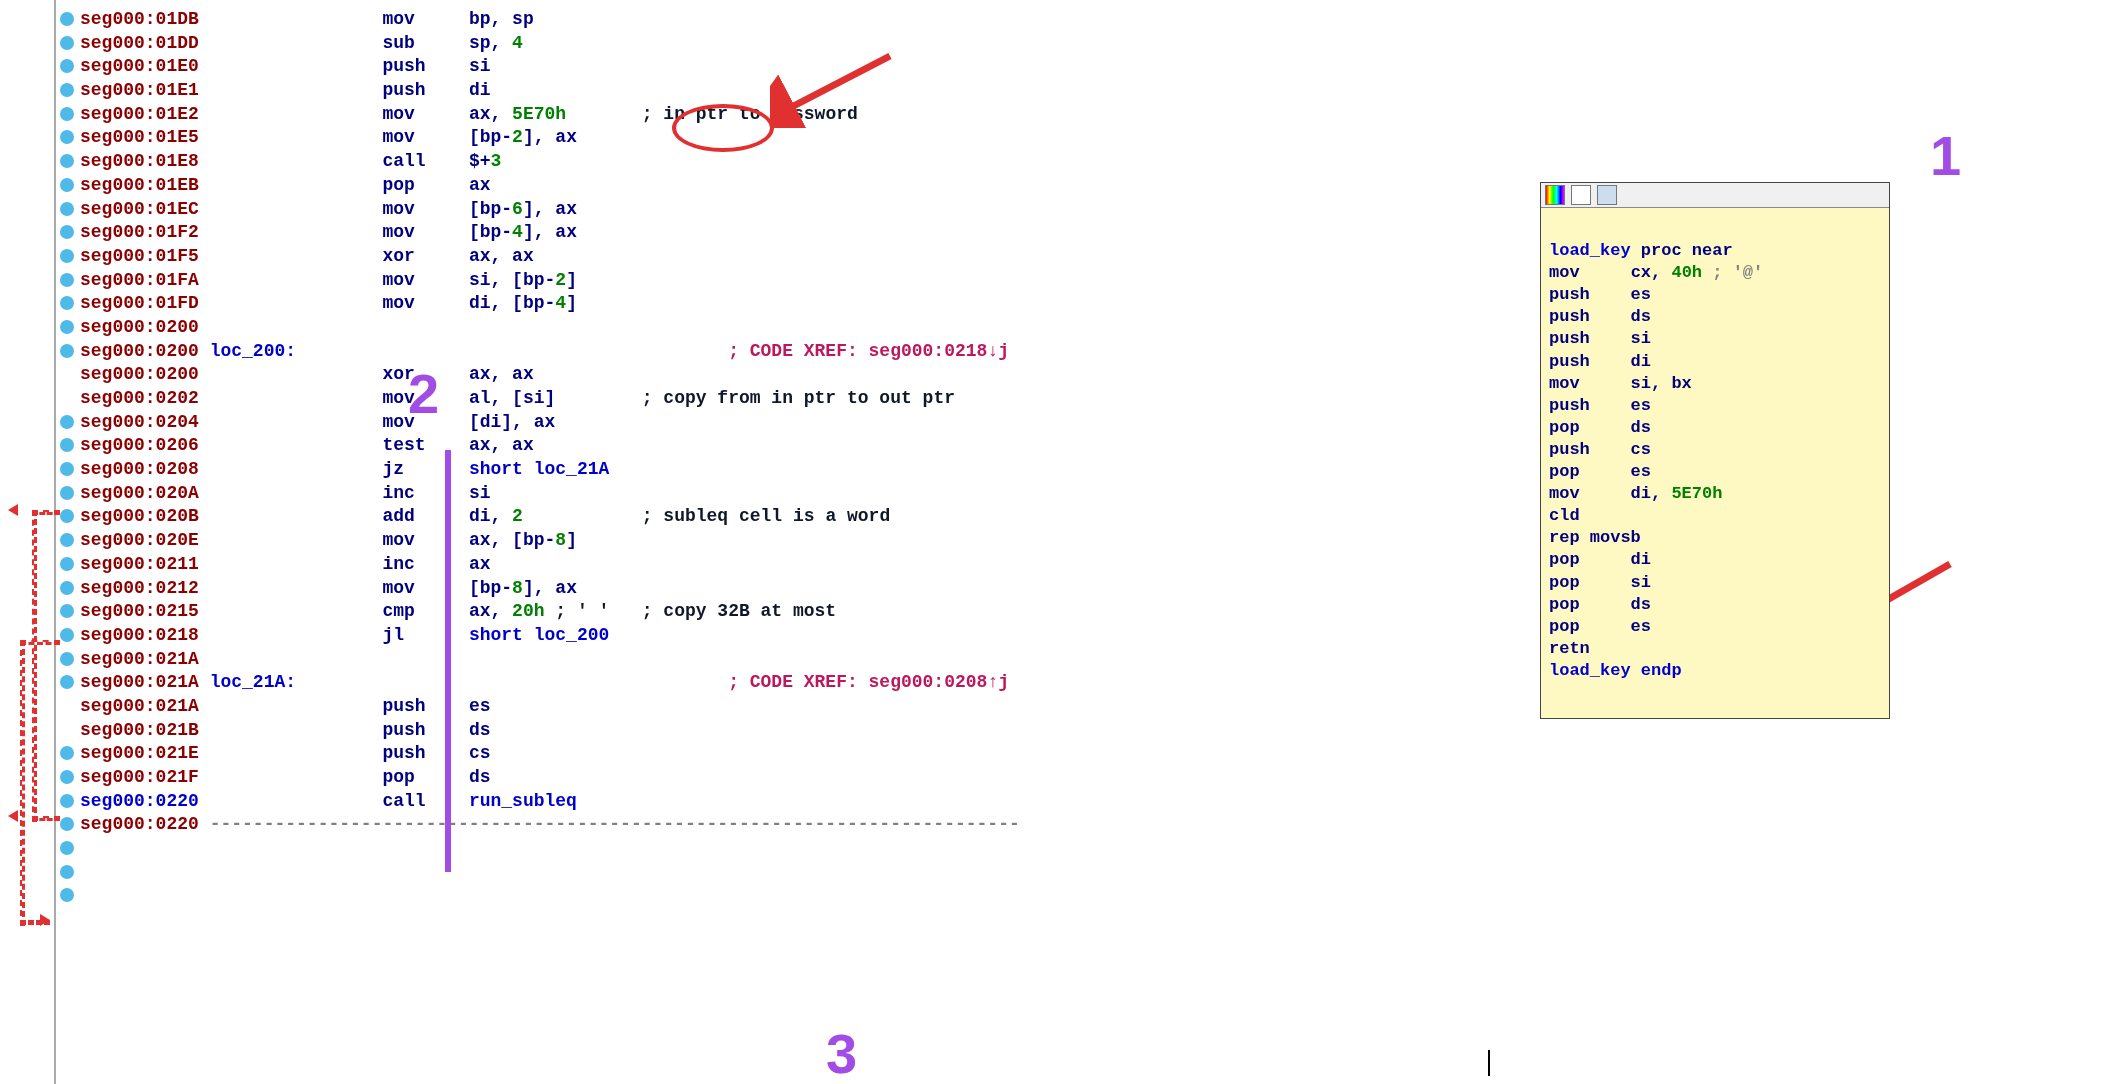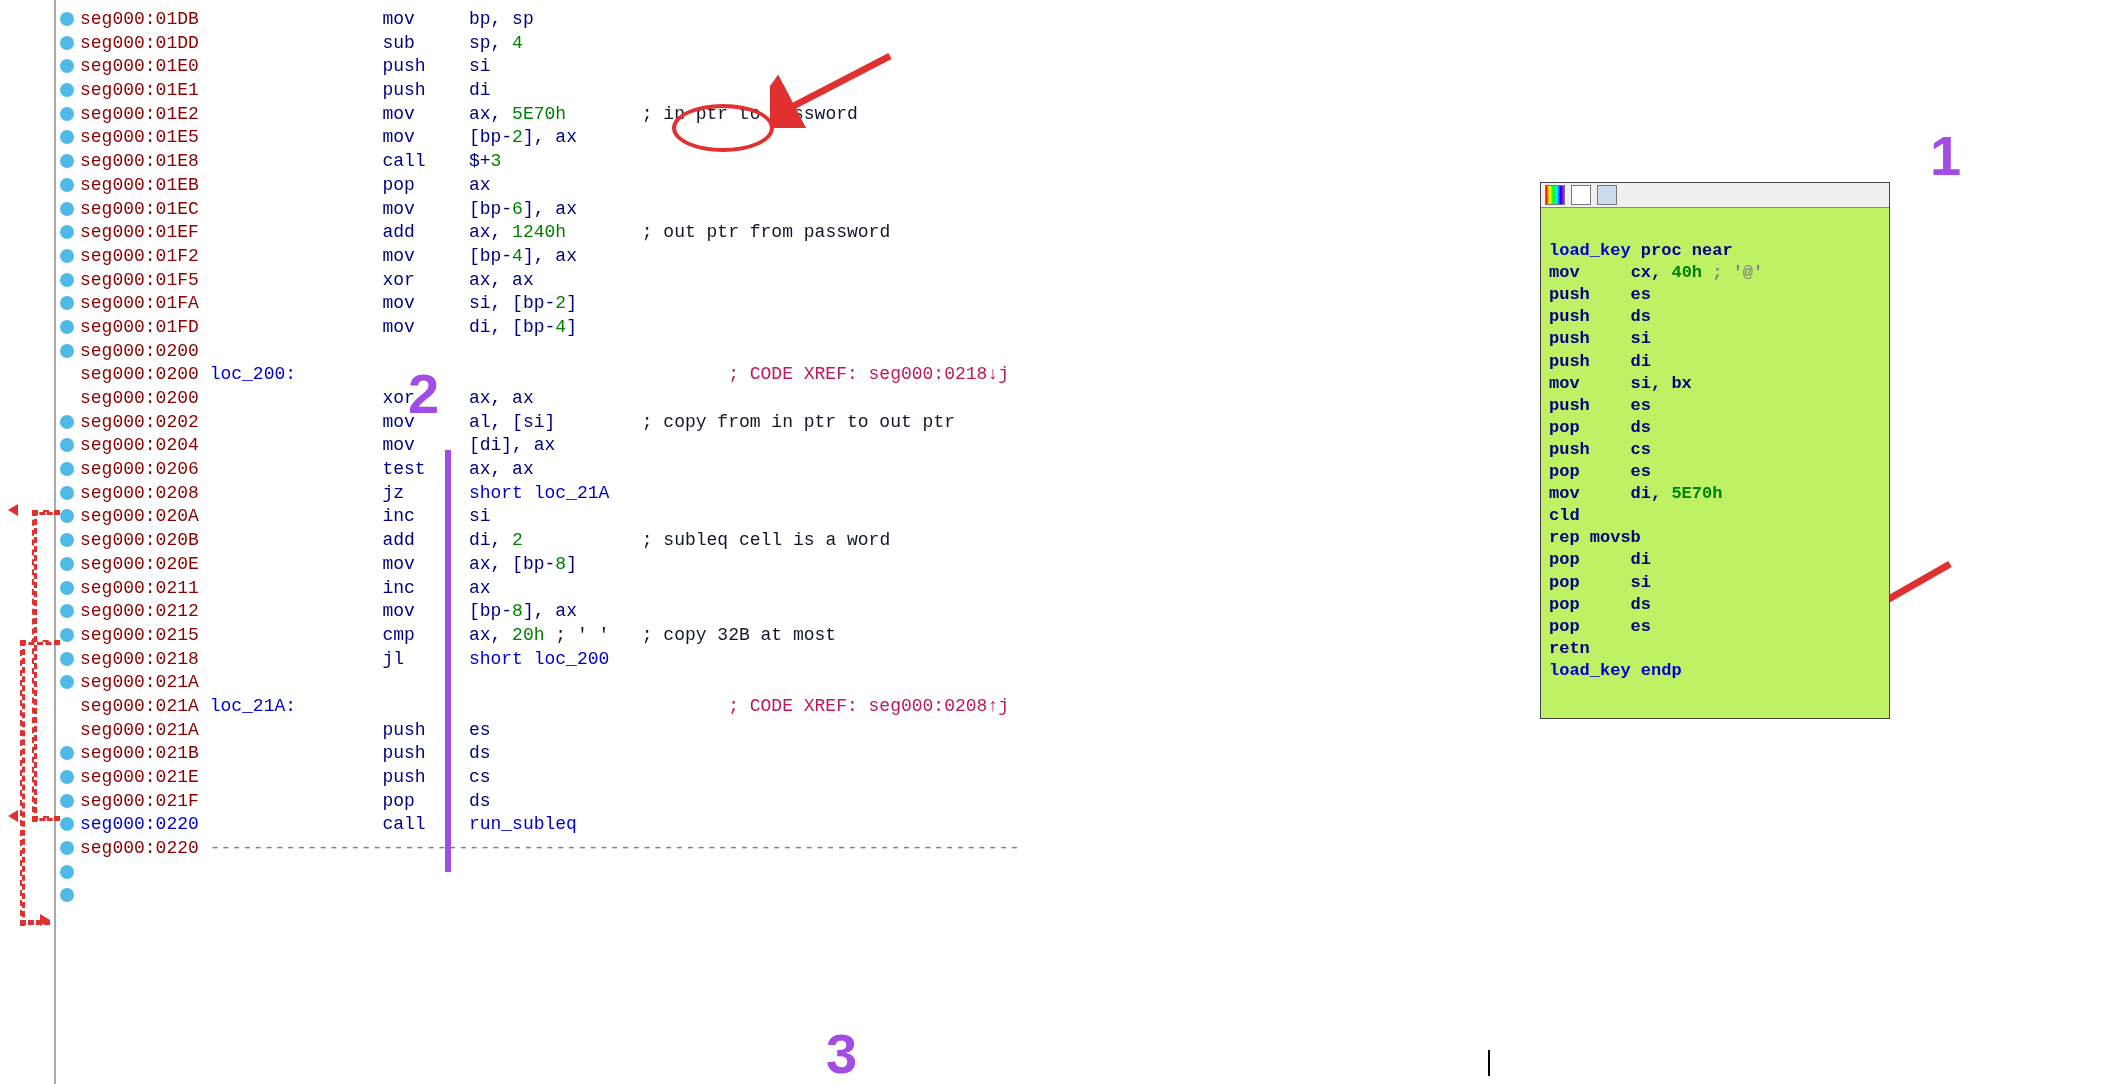--- a/index.html
+++ b/index.html
@@ -1,37 +1,37 @@
 <!DOCTYPE html>
 <html><head>
 <meta charset="utf-8">
 <style>
 html,body{margin:0;padding:0;background:#fff;font-family:"Courier New",monospace;font-size:18px;line-height:1.28;-webkit-font-smoothing:none}
 .view{position:relative;width:2108px;height:1084px;overflow:hidden}
 .listing{position:absolute;left:80px;top:8px}
-.row{white-space:pre;font-weight:normal;height:23.7px}
+.row{white-space:pre;font-weight:bold;height:23.7px}
 .addr{color:#8b0000}
 .addr-blue{color:#0000cc}
 .mne{color:#000080}
 .reg{color:#000080}
 .num{color:#008000}
 .cmt{color:#0f172a}
 .cmt-g{color:#be185d}
 .lbl{color:#0000cc}
 .dash{color:#808080}
 .gutter{position:absolute;left:18px;top:8px}
 .gut-row{height:23.7px;position:relative}
 .gdot{width:14px;height:14px;border-radius:50%;background:#4fb9e8;position:absolute;left:42px;top:4px}
 .arrow-seg{position:absolute;border-color:#e03030;border-style:dashed}
 .overlay{position:absolute;font-family:Arial,sans-serif;font-weight:bold;font-size:56px;color:#A24CE6}
 .vbar{position:absolute;width:6px;background:#A24CE6}
 .circle{position:absolute;border:4px solid #e03030;border-radius:50%}
 .red-arrow{position:absolute}
 .red-arrow svg{display:block}
-.popup{position:absolute;border:1px solid #444;background:#bef264;width:348px}
+.popup{position:absolute;border:1px solid #444;background:#fef9c3;width:348px}
 .popup-tb{height:24px;border-bottom:1px solid #888;background:#f0f0f0;display:flex;align-items:center;gap:6px;padding-left:4px}
 .tb-ic{width:18px;height:18px;border:1px solid #777;display:inline-block}
 .popup-body{padding:10px 8px 14px 8px;white-space:pre;font-weight:bold;font-size:17px;line-height:1.3}
 .p-blue{color:#0000cc}
 .p-nav{color:#000080}
 .p-grn{color:#008000}
 .p-gry{color:#808080}
 .cursor{position:absolute;width:2px;height:26px;background:#000}
 .left-edge{position:absolute;left:54px;top:0;width:2px;height:100%;background:#aaa}
 </style>
@@ -165,21 +165,20 @@
 <div class="listing">
 <div class="row"><span class="addr">seg000:01DB</span>                 <span class="mne">mov</span>     <span class="reg">bp, sp</span></div>
 <div class="row"><span class="addr">seg000:01DD</span>                 <span class="mne">sub</span>     <span class="reg">sp, </span><span class="num">4</span></div>
 <div class="row"><span class="addr">seg000:01E0</span>                 <span class="mne">push</span>    <span class="reg">si</span></div>
 <div class="row"><span class="addr">seg000:01E1</span>                 <span class="mne">push</span>    <span class="reg">di</span></div>
 <div class="row"><span class="addr">seg000:01E2</span>                 <span class="mne">mov</span>     <span class="reg">ax, </span><span class="num">5E70h</span>       <span class="cmt">; in ptr to password</span></div>
 <div class="row"><span class="addr">seg000:01E5</span>                 <span class="mne">mov</span>     <span class="reg">[bp-</span><span class="num">2</span><span class="reg">], ax</span></div>
 <div class="row"><span class="addr">seg000:01E8</span>                 <span class="mne">call</span>    <span class="reg">$+</span><span class="num">3</span></div>
 <div class="row"><span class="addr">seg000:01EB</span>                 <span class="mne">pop</span>     <span class="reg">ax</span></div>
 <div class="row"><span class="addr">seg000:01EC</span>                 <span class="mne">mov</span>     <span class="reg">[bp-</span><span class="num">6</span><span class="reg">], ax</span></div>
-<div class="row"><span class="addr">seg000:01EF</span>                 <span class="mne">add</span>     <span class="reg">ax, </span><span class="num">1240h</span>       <span class="cmt">; out ptr from password</span></div>
 <div class="row"><span class="addr">seg000:01F2</span>                 <span class="mne">mov</span>     <span class="reg">[bp-</span><span class="num">4</span><span class="reg">], ax</span></div>
 <div class="row"><span class="addr">seg000:01F5</span>                 <span class="mne">xor</span>     <span class="reg">ax, ax</span></div>
 <div class="row"><span class="addr">seg000:01FA</span>                 <span class="mne">mov</span>     <span class="reg">si, [bp-</span><span class="num">2</span><span class="reg">]</span></div>
 <div class="row"><span class="addr">seg000:01FD</span>                 <span class="mne">mov</span>     <span class="reg">di, [bp-</span><span class="num">4</span><span class="reg">]</span></div>
 <div class="row"><span class="addr">seg000:0200</span></div>
 <div class="row"><span class="addr">seg000:0200</span> <span class="lbl">loc_200:</span>                                        <span class="cmt-g">; CODE XREF: seg000:0218↓j</span></div>
 <div class="row"><span class="addr">seg000:0200</span>                 <span class="mne">xor</span>     <span class="reg">ax, ax</span></div>
 <div class="row"><span class="addr">seg000:0202</span>                 <span class="mne">mov</span>     <span class="reg">al, [si]</span>        <span class="cmt">; copy from in ptr to out ptr</span></div>
 <div class="row"><span class="addr">seg000:0204</span>                 <span class="mne">mov</span>     <span class="reg">[di], ax</span></div>
 <div class="row"><span class="addr">seg000:0206</span>                 <span class="mne">test</span>    <span class="reg">ax, ax</span></div>

